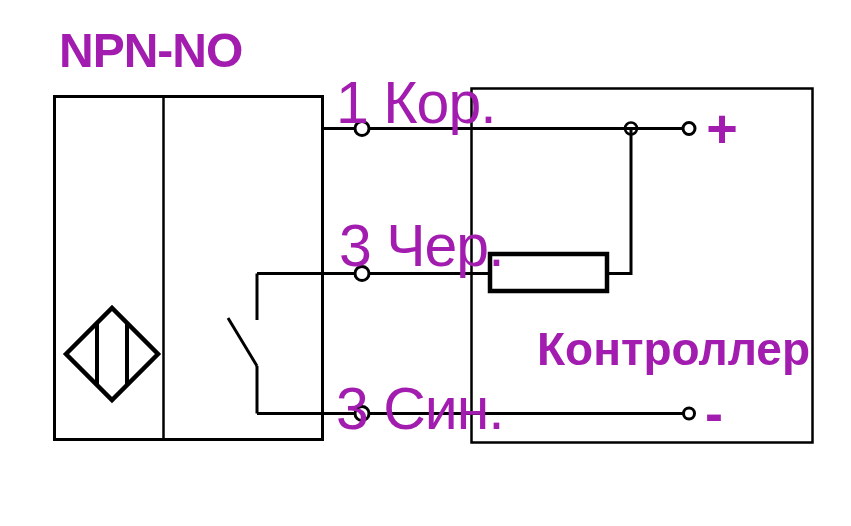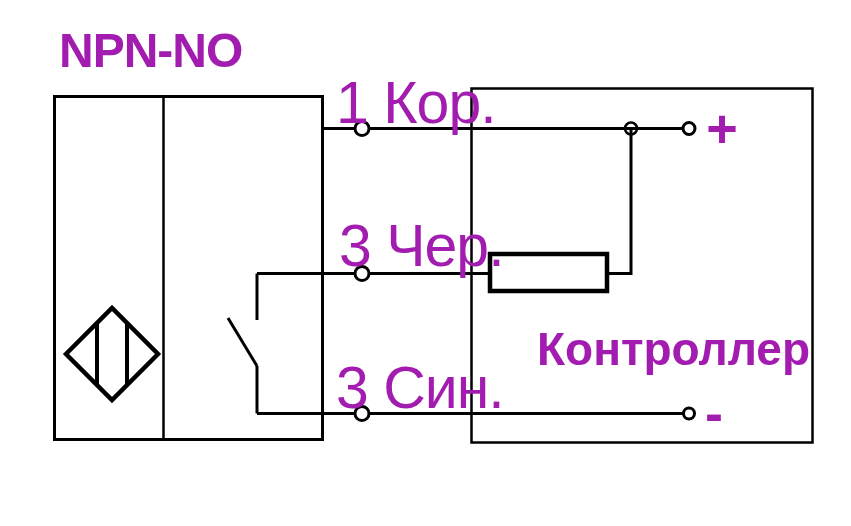--- a/index.html
+++ b/index.html
@@ -34,21 +34,21 @@
   .wire-label {
     position: absolute;
     font-size: 59px;
     font-weight: normal;
     letter-spacing: -1px;
     line-height: 38px;
     white-space: nowrap;
   }
   .wire-label.brown { left: 336px; top: 84px; }
   .wire-label.black { left: 339px; top: 227px; }
-  .wire-label.blue  { left: 336px; top: 369px; }
+  .wire-label.blue  { left: 336px; top: 390px; }
   .controller-label {
     position: absolute;
     left: 471px;
     top: 327px;
     width: 405px;
     text-align: center;
     font-size: 46px;
     font-weight: bold;
     line-height: 44px;
     white-space: nowrap;

